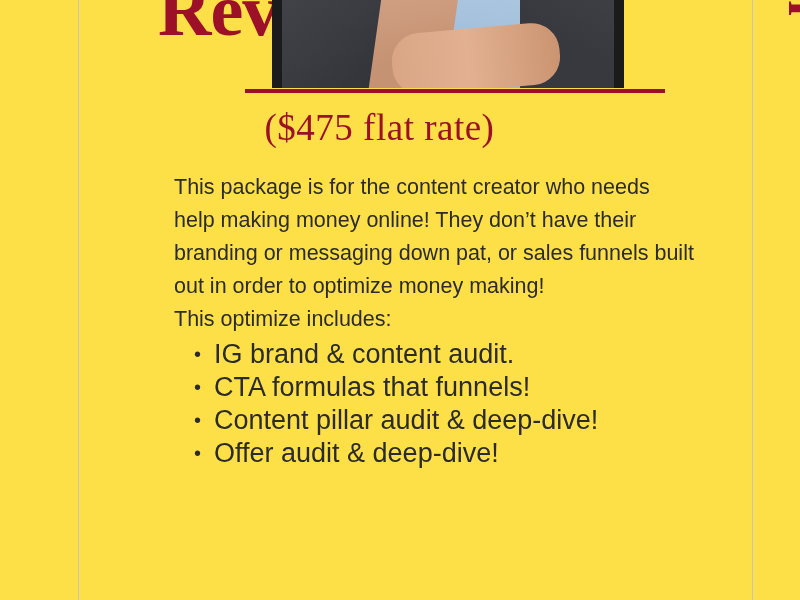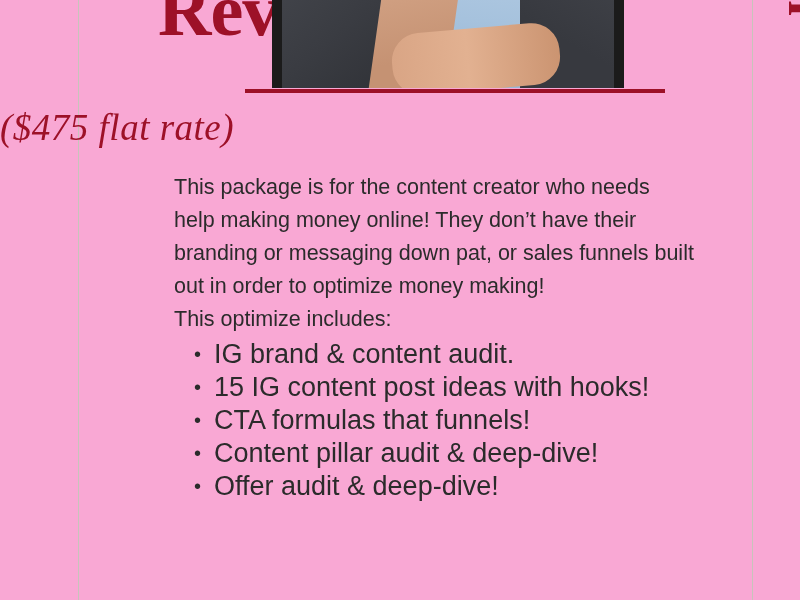--- a/index.html
+++ b/index.html
@@ -11,21 +11,21 @@
     height: 600px;
     overflow: hidden;
     background: #fdfaf2;
     font-family: "Liberation Sans", sans-serif;
   }
 
   .page {
     position: relative;
     width: 800px;
     height: 600px;
-    background: #f9a8d4;
+    background: #fde047;
     overflow: hidden;
   }
 
   
   .edge-rule-left {
     position: absolute;
     left: 78px;
     top: 0;
     width: 1px;
     height: 600px;
@@ -154,22 +154,22 @@
     height: 4px;
     background: #9d1128;
   }
 
   
   .price-line {
     position: absolute;
     left: 0;
     top: 106px;
     width: 759px;
+    text-align: center;
     font-family: "Liberation Serif", serif;
-    font-style: italic;
     font-size: 37px;
     color: #9d1128;
     letter-spacing: 0.5px;
   }
 
   
   .body-copy {
     position: absolute;
     left: 174px;
     top: 171px;
@@ -231,20 +231,19 @@
 
   <div class="photo-underline"></div>
 
   <div class="price-line">($475 flat rate)</div>
 
   <div class="body-copy">
     <p>This package is for the content creator who needs help making money online! They don’t have their branding or messaging down pat, or sales funnels built out in order to optimize money making!</p>
     <p class="includes-line">This optimize includes:</p>
     <ul class="bullets">
       <li>IG brand &amp; content audit.</li>
-      <li>15 IG content post ideas with hooks!</li>
       <li>CTA formulas that funnels!</li>
       <li>Content pillar audit &amp; deep-dive!</li>
       <li>Offer audit &amp; deep-dive!</li>
     </ul>
   </div>
 
 </div>
 
 </body></html>

